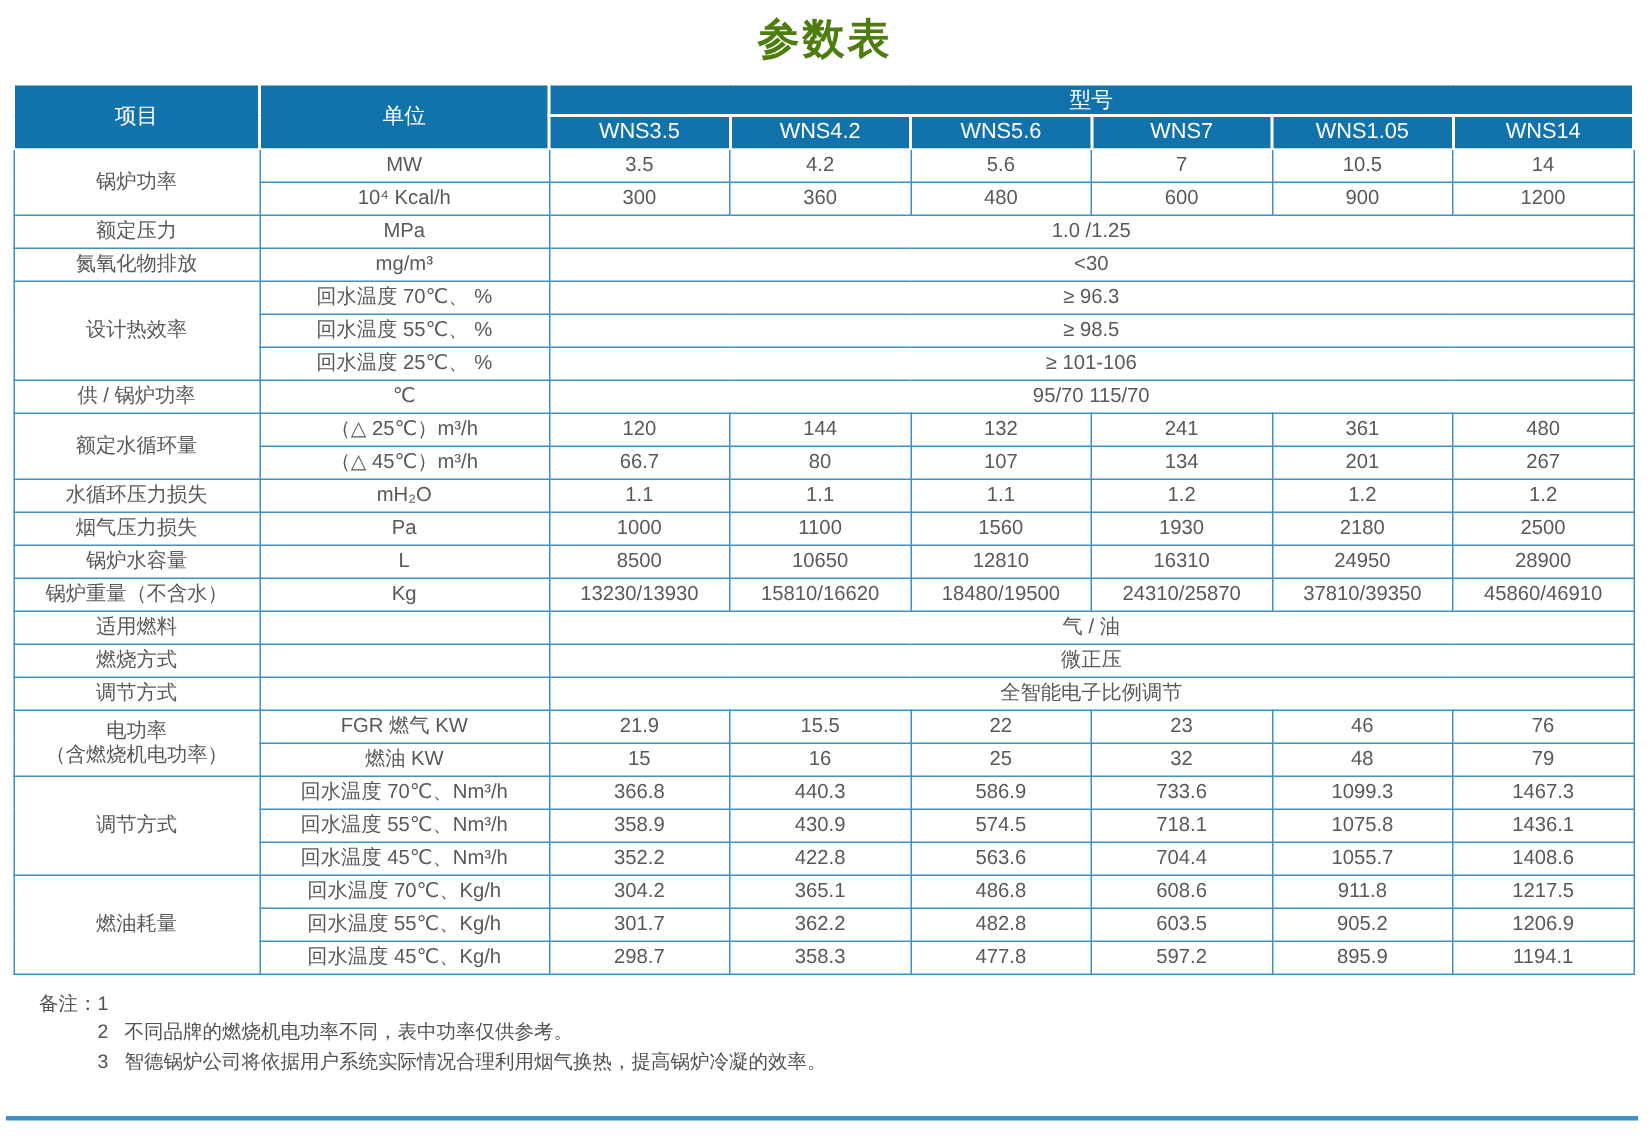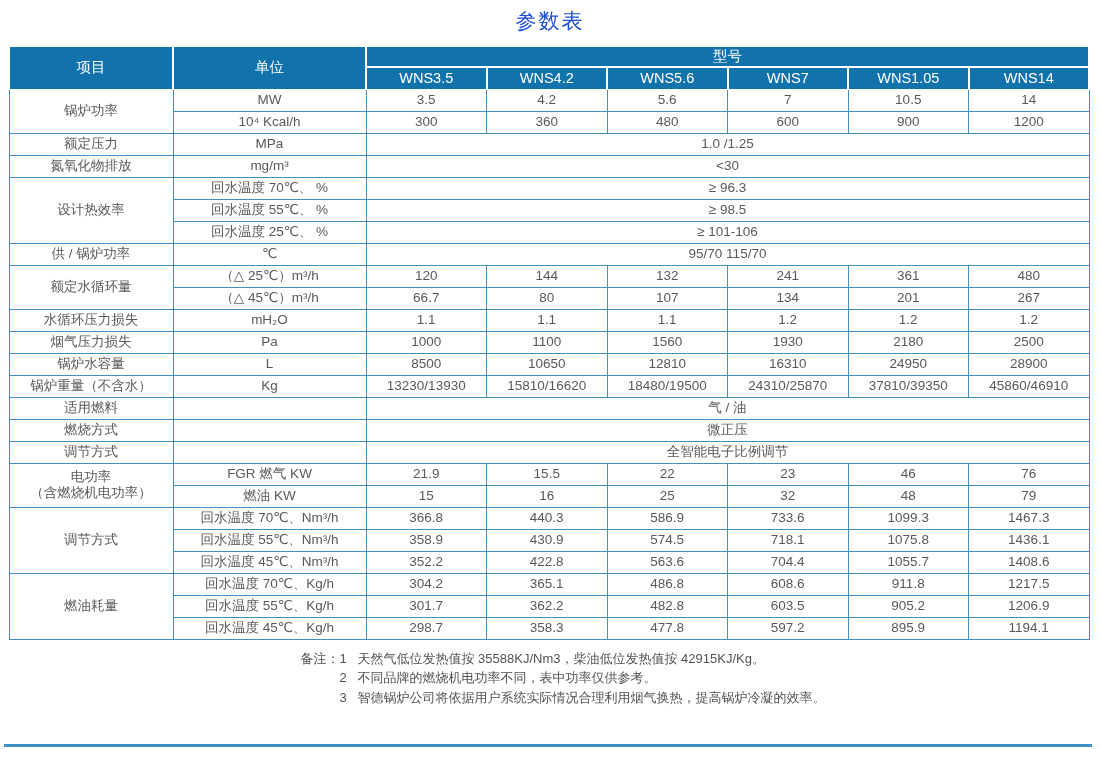--- a/index.html
+++ b/index.html
@@ -8,23 +8,23 @@
     width:1100px; height:759px;
     background:#ffffff;
     font-family:"Liberation Sans","DejaVu Sans",sans-serif;
     color:#58595b;
   }
   .page { position:relative; width:1100px; height:759px; overflow:hidden; }
 
   .title {
     margin:0; padding-top:7px;
     text-align:center;
-    color:#1d4ed8;
-    font-size:21px;
-    font-weight:normal;
+    color:#4d7c0f;
+    font-size:28px;
+    font-weight:bold;
     letter-spacing:2px;
   }
 
   table.params {
     border-collapse:collapse;
     table-layout:fixed;
     width:1082px;
     margin:10px 0 0 8px;
   }
   col.c1 { width:164px; }
@@ -55,21 +55,20 @@
     white-space:nowrap;
   }
   tbody td.c-item { white-space:pre-line; }
 
   .notes {
     display:flex;
     margin:9px 0 0 26px;
     font-size:13px;
     color:#505356;
     line-height:1.5;
-    justify-content:center;
   }
   .notes-label { white-space:nowrap; }
   .note-line { display:flex; }
   .note-num { width:18px; flex:0 0 18px; }
 
   .bottom-rule {
     position:absolute;
     left:4px; right:8px;
     bottom:12px;
     height:3px;
@@ -308,21 +307,20 @@
           <td class="c-val">1194.1</td>
         </tr>
       </tbody>
   </table>
 
   <div class="notes">
     <span class="notes-label">备注：</span>
     <div class="note-lines">
       <div class="note-line">
         <span class="note-num">1</span>
-        <span class="note-text">天然气低位发热值按 35588KJ/Nm3，柴油低位发热值按 42915KJ/Kg。</span>
       </div>
       <div class="note-line">
         <span class="note-num">2</span>
         <span class="note-text">不同品牌的燃烧机电功率不同，表中功率仅供参考。</span>
       </div>
       <div class="note-line">
         <span class="note-num">3</span>
         <span class="note-text">智德锅炉公司将依据用户系统实际情况合理利用烟气换热，提高锅炉冷凝的效率。</span>
       </div>
     </div>

